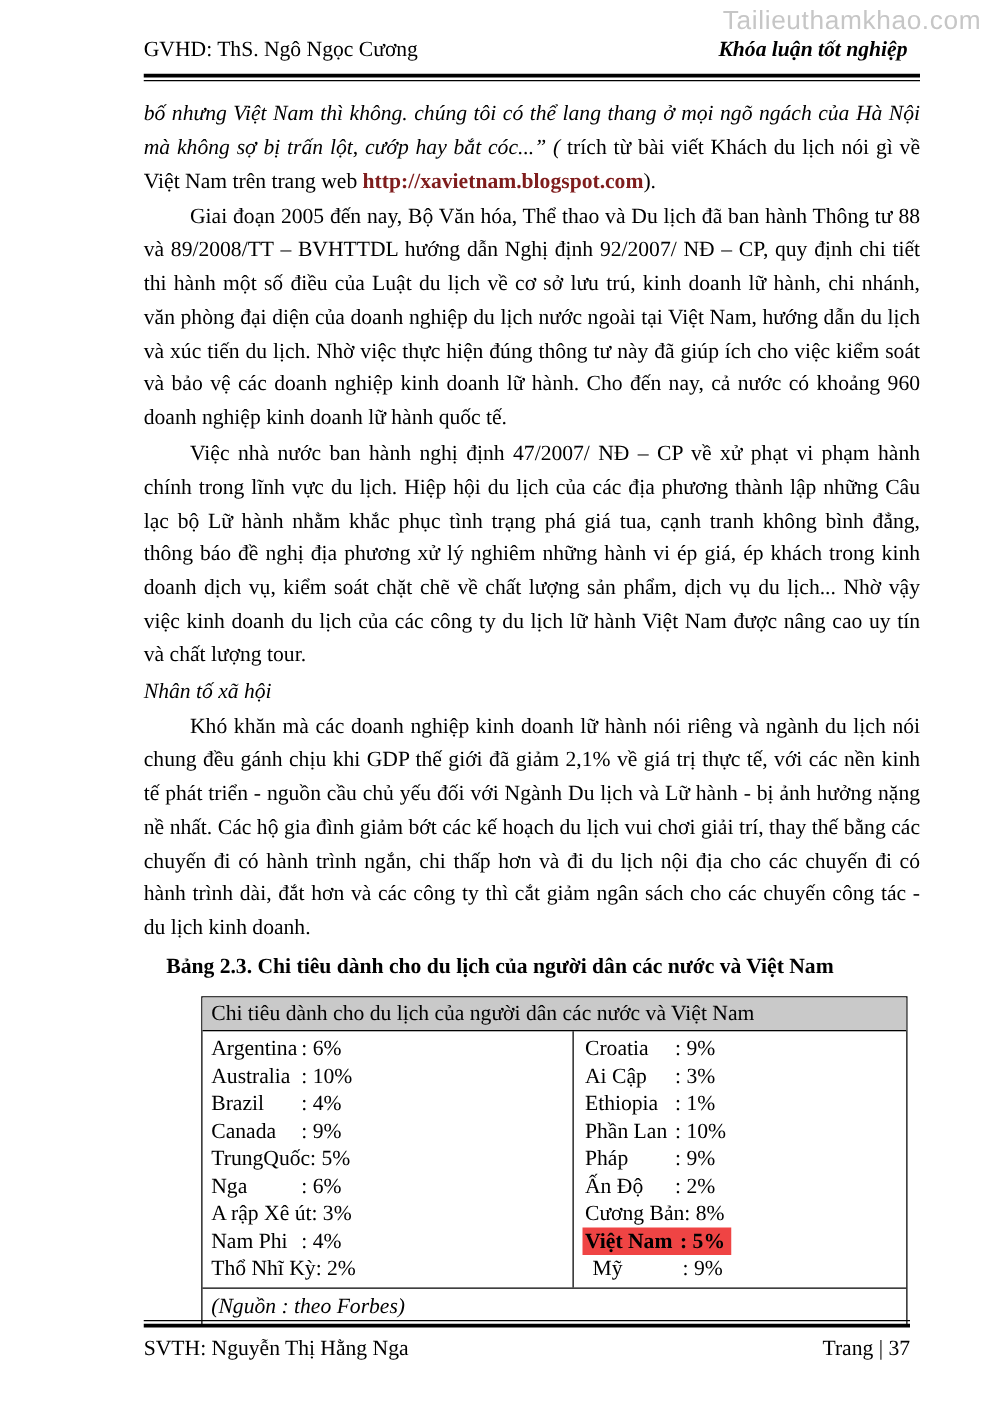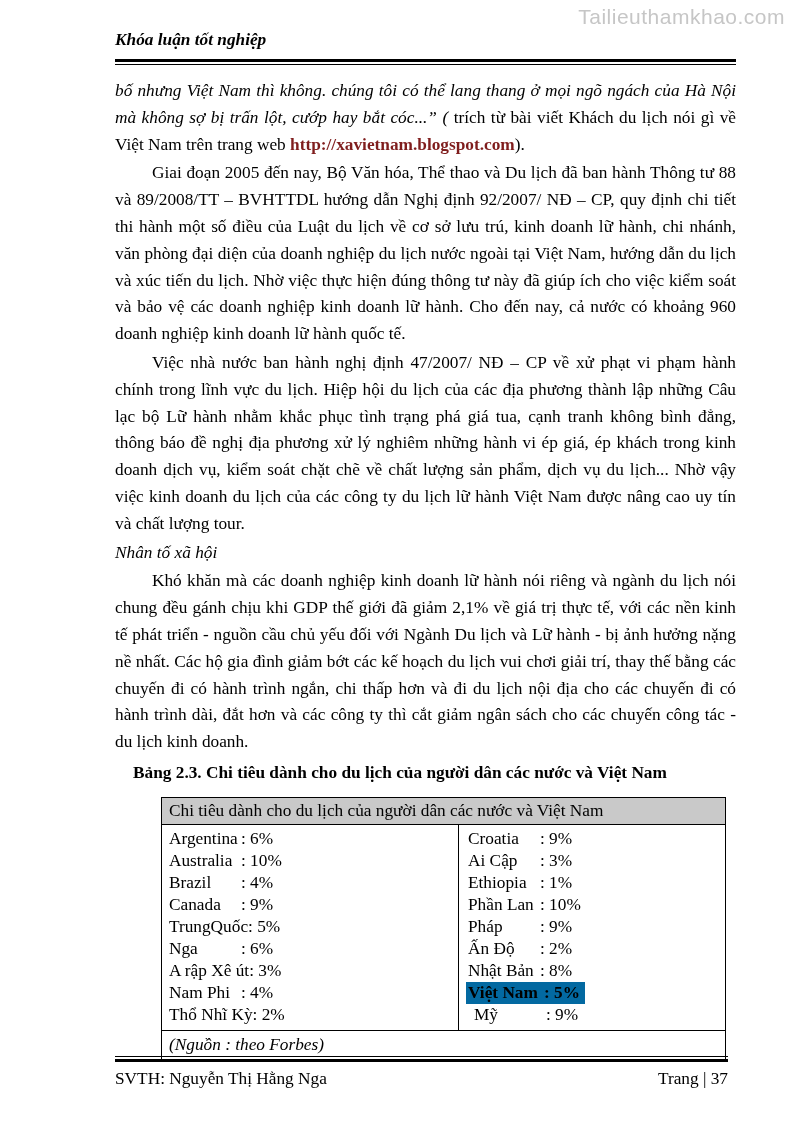--- a/index.html
+++ b/index.html
@@ -27,36 +27,37 @@
   .caption { font-weight:bold; margin:4px 0 10px 18px !important; text-align:left; }
   .dtable { margin-left:46px; width:563px; border:1.5px solid #000; font-size:17.3px; }
   .thead { background:#c9c9c9; border-bottom:1.5px solid #000; padding:2px 7px 3px 7px; line-height:21px; }
   .tbody { display:flex; }
   .tcol { padding:3px 0 4px 0; }
   .tcol-left { width:296px; }
   .tcol-right { flex:1; border-left:1.5px solid #000; padding-left:2px; }
   .trow { line-height:22px; padding-left:7px; }
   .tname { display:inline-block; min-width:72px; white-space:pre; }
   .trow.pad-sm { padding-left:13px; }
-  .hl { background:#0369a1; font-weight:bold; display:inline-block; padding:0 5px 0 2px; margin-left:-2px; }
+  .hl { background:#ef4444; font-weight:bold; display:inline-block; padding:0 5px 0 2px; margin-left:-2px; }
   .hl .tname { min-width:76px; }
   .tsource { border-top:1.5px solid #000; font-style:italic; padding:2px 7px 4px 7px; line-height:23px; }
   .page-footer { position:absolute; left:115px; top:1056px; width:613px; }
   .footer-row { display:flex; justify-content:space-between; font-size:17.3px; padding-top:7px; }
 </style>
 </head>
 <body>
 
 <div class="page">
 
   <div class="watermark">Tailieuthamkhao.com</div>
 
   <div class="content">
 
     <div class="page-header">
+      <span>GVHD: ThS. Ngô Ngọc Cương</span>
       <span class="hdr-right">Khóa luận tốt nghiệp</span>
     </div>
     <div class="rule-header"></div>
 
     <div class="body-text">
 
       <p><span class="it">bố nhưng Việt Nam thì không. chúng tôi có thể lang thang ở mọi ngõ ngách của Hà Nội mà không sợ bị trấn lột, cướp hay bắt cóc...” ( </span><span>trích từ bài viết Khách du lịch nói gì về Việt Nam trên trang web </span><a href="#" class="doclink">http://xavietnam.blogspot.com</a><span>).</span></p>
 
       <p class="ind">Giai đoạn 2005 đến nay, Bộ Văn hóa, Thể thao và Du lịch đã ban hành Thông tư 88 và 89/2008/TT – BVHTTDL hướng dẫn Nghị định 92/2007/ NĐ – CP, quy định chi tiết thi hành một số điều của Luật du lịch về cơ sở lưu trú, kinh doanh lữ hành, chi nhánh, văn phòng đại diện của doanh nghiệp du lịch nước ngoài tại Việt Nam, hướng dẫn du lịch và xúc tiến du lịch. Nhờ việc thực hiện đúng thông tư này đã giúp ích cho việc kiểm soát và bảo vệ các doanh nghiệp kinh doanh lữ hành. Cho đến nay, cả nước có khoảng 960 doanh nghiệp kinh doanh lữ hành quốc tế.</p>
 
@@ -82,21 +83,21 @@
             <div class="trow"><span class="tname">Nam Phi</span><span>: 4%</span></div>
             <div class="trow"><span class="tname">Thổ Nhĩ Kỳ</span><span>: 2%</span></div>
           </div>
           <div class="tcol tcol-right">
             <div class="trow"><span class="tname">Croatia</span><span>: 9%</span></div>
             <div class="trow"><span class="tname">Ai Cập</span><span>: 3%</span></div>
             <div class="trow"><span class="tname">Ethiopia</span><span>: 1%</span></div>
             <div class="trow"><span class="tname">Phần Lan</span><span>: 10%</span></div>
             <div class="trow"><span class="tname">Pháp</span><span>: 9%</span></div>
             <div class="trow"><span class="tname">Ấn Độ</span><span>: 2%</span></div>
-            <div class="trow"><span class="tname">Nhật Bản</span><span>: 8%</span></div>
+            <div class="trow"><span class="tname">Cương Bản</span><span>: 8%</span></div>
             <div class="trow"><span class="hl"><span class="tname">Việt Nam</span><span>: 5%</span></span></div>
             <div class="trow pad-sm"><span class="tname">Mỹ</span><span>: 9%</span></div>
           </div>
         </div>
         <div class="tsource">(Nguồn : theo Forbes)</div>
       </div>
 
     </div>
   </div>
 

